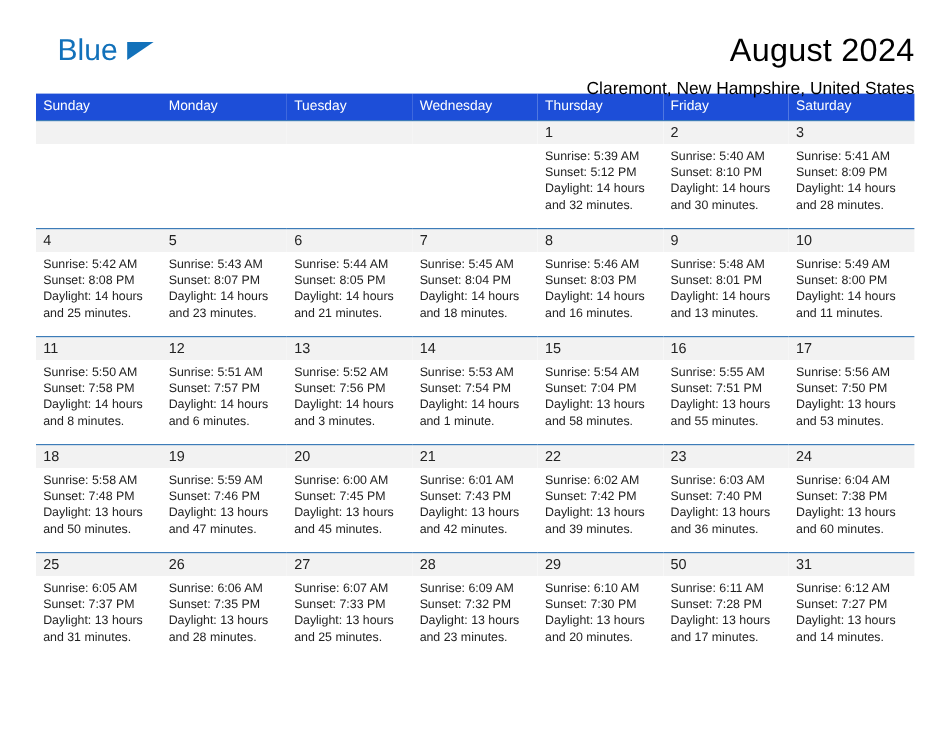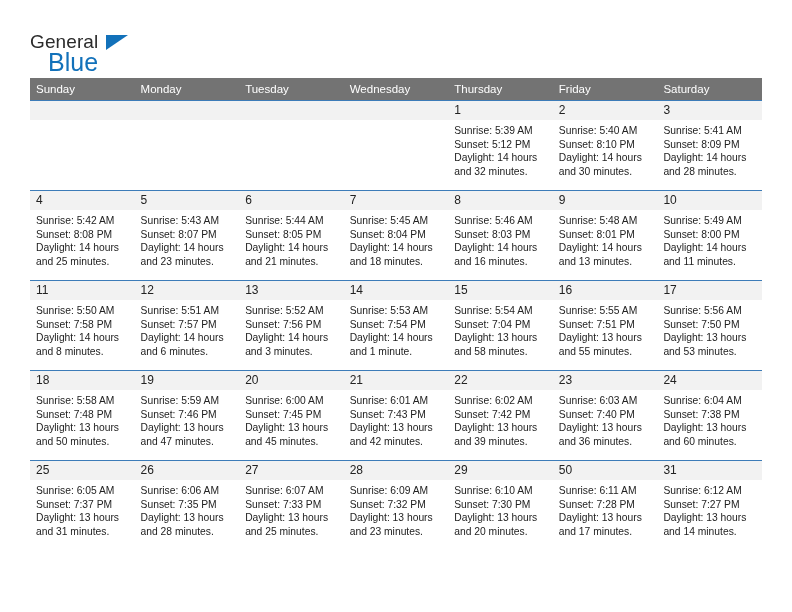--- a/index.html
+++ b/index.html
@@ -79,21 +79,21 @@
   }
 
   
   .calendar {
     width: 732px;
     border-collapse: collapse;
     table-layout: fixed;
     margin-top: 4px;
   }
   .calendar th {
-    background: #737373;
+    background: #1d4ed8;
     color: #ffffff;
     font-size: 11.5px;
     font-weight: 400;
     text-align: left;
     padding: 5px 0 5px 6px;
     height: 20px;
     box-sizing: border-box;
     border: none;
   }
   .calendar td {
@@ -123,23 +123,26 @@
   .cellbody div { white-space: nowrap; }
   td.empty .cellbody { visibility: hidden; }
 </style>
 </head>
 <body>
 
 <div class="page">
 
   <div class="header">
     <div class="brand">
-      <div class="brand-line1">General</div>
       <div class="brand-tri"></div>
       <div class="brand-line2">Blue</div>
+    </div>
+    <div class="title-wrap">
+      <div class="cal-title">August 2024</div>
+      <div class="cal-subtitle">Claremont, New Hampshire, United States</div>
     </div>
   </div>
 
   <table class="calendar">
     <thead>
       <tr>
         <th>Sunday</th>
         <th>Monday</th>
         <th>Tuesday</th>
         <th>Wednesday</th>

